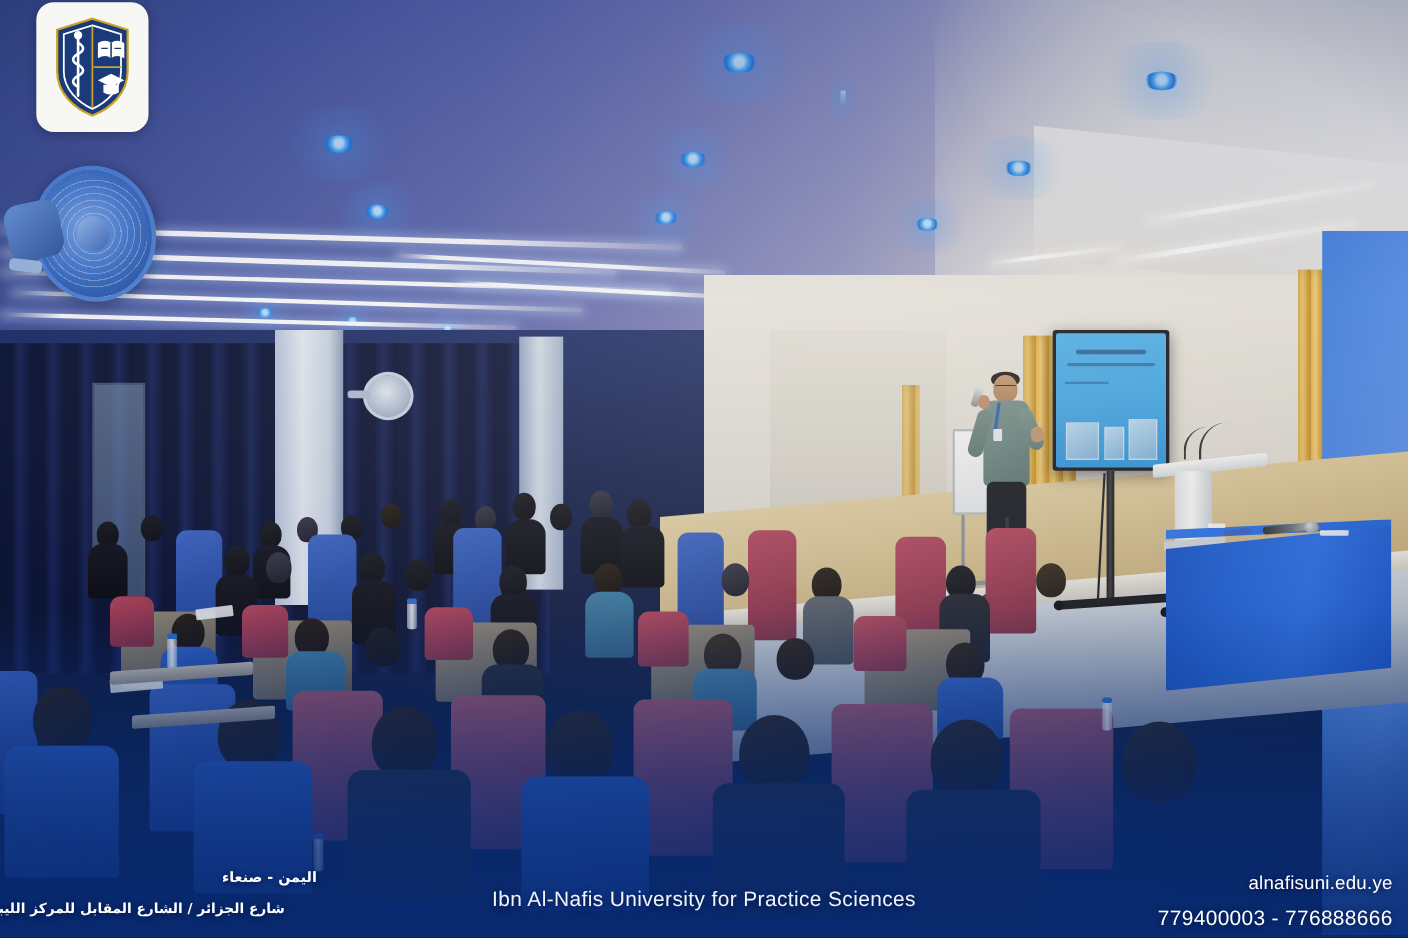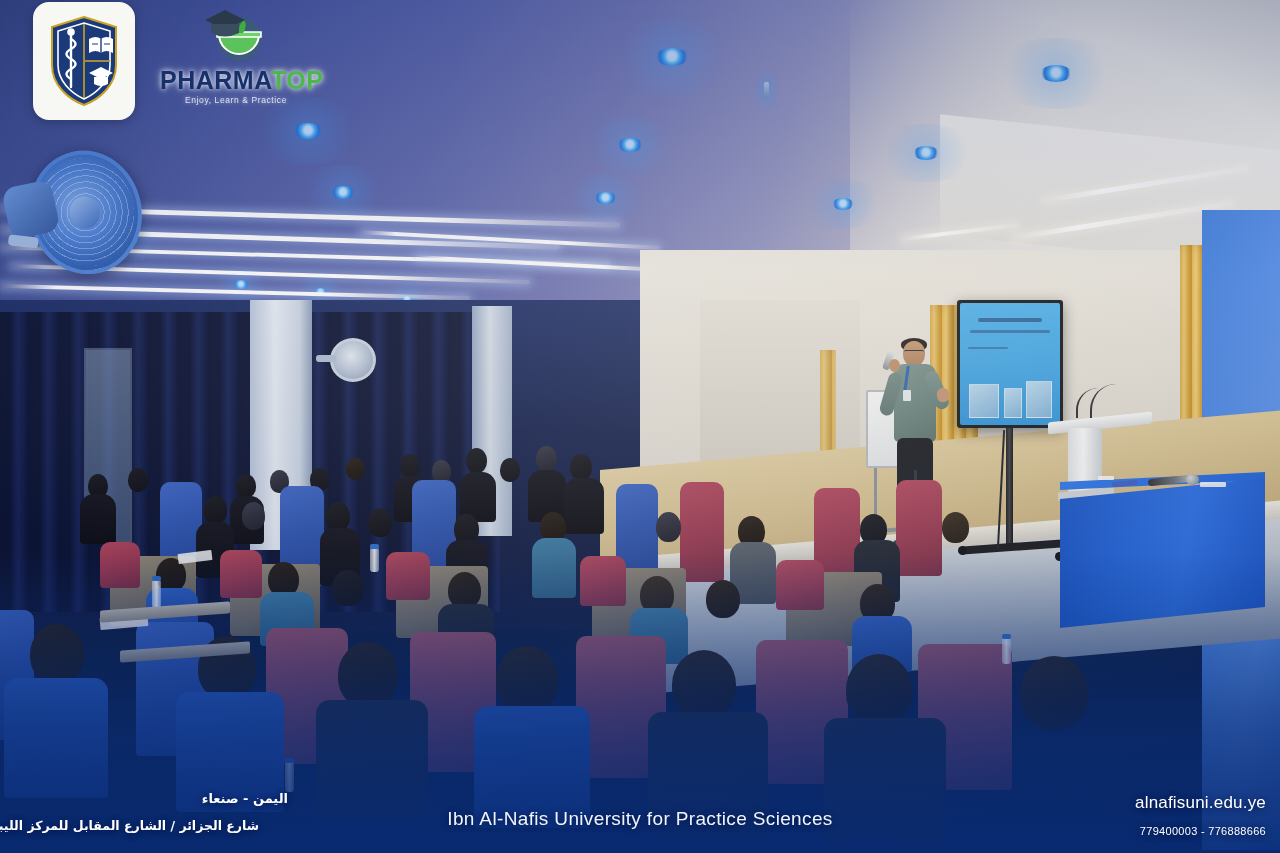--- a/index.html
+++ b/index.html
@@ -195,21 +195,21 @@
 
   .addr{position:absolute;left:0;width:300px;text-align:right;color:#ffffff;direction:rtl;
     font-family:"DejaVu Sans","Liberation Sans",sans-serif;font-weight:700;
     text-shadow:0 1px 6px rgba(0,15,60,.85);}
   .addr-city{top:791px;left:-12px;font-size:13px;}
   .addr-street{top:818px;left:-16px;font-size:12.5px;width:275px;}
 
   .contact{position:absolute;right:14px;color:#ffffff;text-align:right;
     text-shadow:0 1px 6px rgba(0,15,60,.85);}
   .site{top:793px;font-size:17px;letter-spacing:.2px;}
-  .phone{top:825px;font-size:11px;letter-spacing:.3px;}
+  .phone{top:825px;font-size:19px;letter-spacing:.3px;}
 </style>
 </head>
 <body>
 
 <div class="stage">
 
   <div class="photo">
 
     <div class="ceiling"></div>
     <div class="ceiling-right"></div>
@@ -459,42 +459,20 @@
         <line x1="44" y1="29" x2="50" y2="29" stroke="#1b3a7a" stroke-width="1"></line>
         <line x1="56" y1="29" x2="62" y2="29" stroke="#1b3a7a" stroke-width="1"></line>
       </g>
       <g>
         <path d="M41 58 l12 -6 l12 6 l-12 6 Z" fill="#ffffff"></path>
         <path d="M46 62 l0 7 q7 4 14 0 l0 -7" fill="#ffffff"></path>
       </g>
     </svg>
   </div>
 
-  <div class="logo-pharma">
-    <svg width="74" height="60" viewBox="0 0 74 60" aria-hidden="true" style="display:block;margin:0 auto;">
-      <g>
-        <circle cx="40" cy="31" r="22" fill="#2b7a2b" opacity=".25"></circle>
-        <path d="M20 26 h40 a20 20 0 0 1 -40 0 Z" fill="#5cc25c" stroke="#ffffff" stroke-width="2"></path>
-        <path d="M18 24 h44 v5 h-44 Z" fill="#6ed06e" stroke="#ffffff" stroke-width="1.6"></path>
-        <path d="M40 25 q-1 -9 5 -13 q4 6 -1 13 Z" fill="#3fae3f"></path>
-        <path d="M40 25 q-6 -6 -13 -5 q3 6 11 6 Z" fill="#49b949"></path>
-      </g>
-      <g>
-        <rect x="28" y="8" width="5" height="20" rx="2" fill="#f2c617" transform="rotate(-22 30 18)"></rect>
-      </g>
-      <g>
-        <path d="M6 12 l20 -10 l20 10 l-20 10 Z" fill="#2b3a4a"></path>
-        <path d="M12 16 l0 9 q14 7 28 0 l0 -9" fill="#3a4c60"></path>
-      </g>
-    </svg>
-    <div class="pt-word">
-      <span class="pt-p">PHARMA</span><span class="pt-t">TOP</span>
-    </div>
-    <div class="pt-tag">Enjoy, Learn &amp; Practice</div>
-  </div>
 
   <div class="eng-sub">Ibn Al-Nafis University for Practice Sciences</div>
 
   <div class="addr addr-city">اليمن - صنعاء</div>
   <div class="addr addr-street">شارع الجزائر / الشارع المقابل للمركز الليبي</div>
 
   <div class="contact site">alnafisuni.edu.ye</div>
   <div class="contact phone">779400003 - 776888666</div>
 
 </div>

